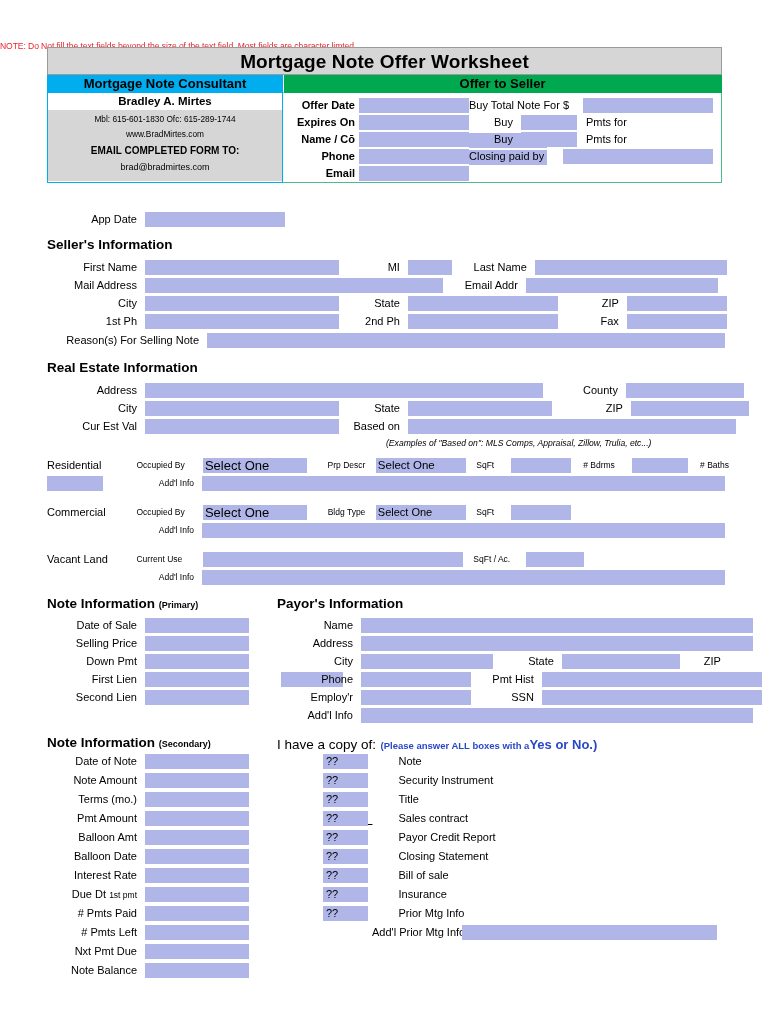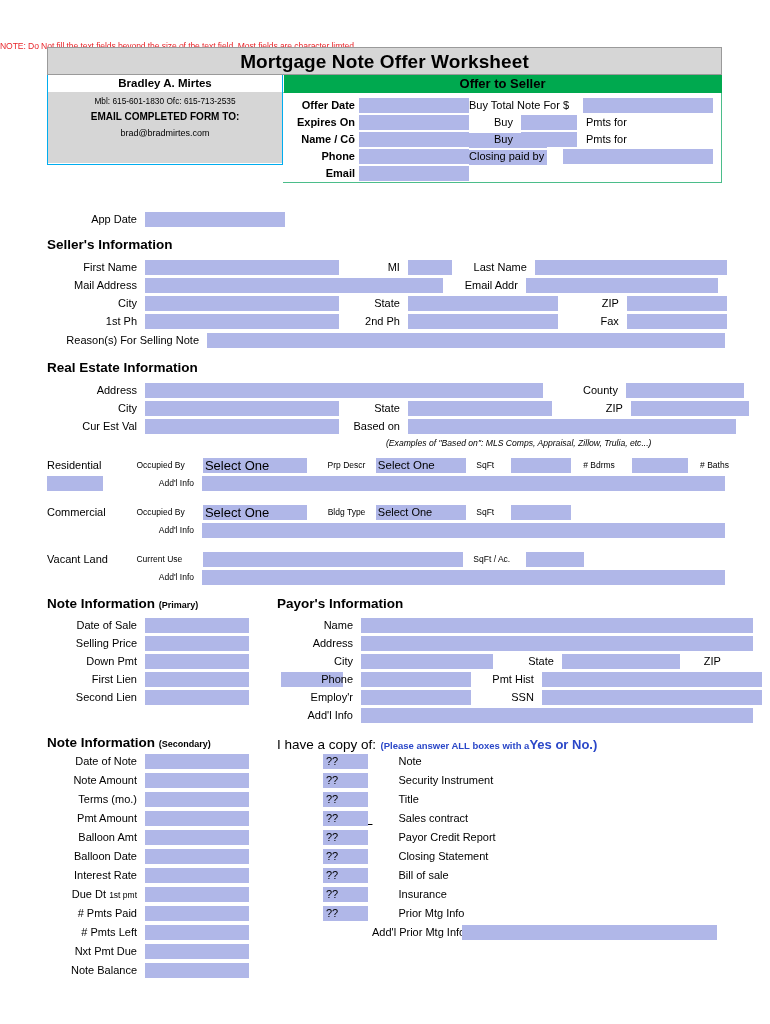--- a/index.html
+++ b/index.html
@@ -127,24 +127,26 @@
 
 <div class="page">
 
   <div class="topnote">NOTE: Do Not fill the text fields beyond the size of the text field. Most fields are character limted.</div>
 
   <div class="hdrbox">
     <div class="titlebar">Mortgage Note Offer Worksheet</div>
     <div class="hdrrow">
 
       <div class="consultcol">
+        <div class="bar-cyan">Mortgage Note Consultant</div>
         <div class="consultbody">
           <div class="c-name">Bradley A. Mirtes</div>
           <div class="c-grey">
-            <div class="c-line">Mbl: 615-601-1830    Ofc: 615-713-2535</div>
+            <div class="c-line">Mbl: 615-601-1830    Ofc: 615-289-1744</div>
+            <div class="c-line web">www.BradMirtes.com</div>
             <div class="c-line bold">EMAIL COMPLETED FORM TO:</div>
             <div class="c-line mail">brad@bradmirtes.com</div>
           </div>
         </div>
       </div>
 
       <div class="offercol">
         <div class="bar-green">Offer to Seller</div>
         <div class="offerbody">
 

